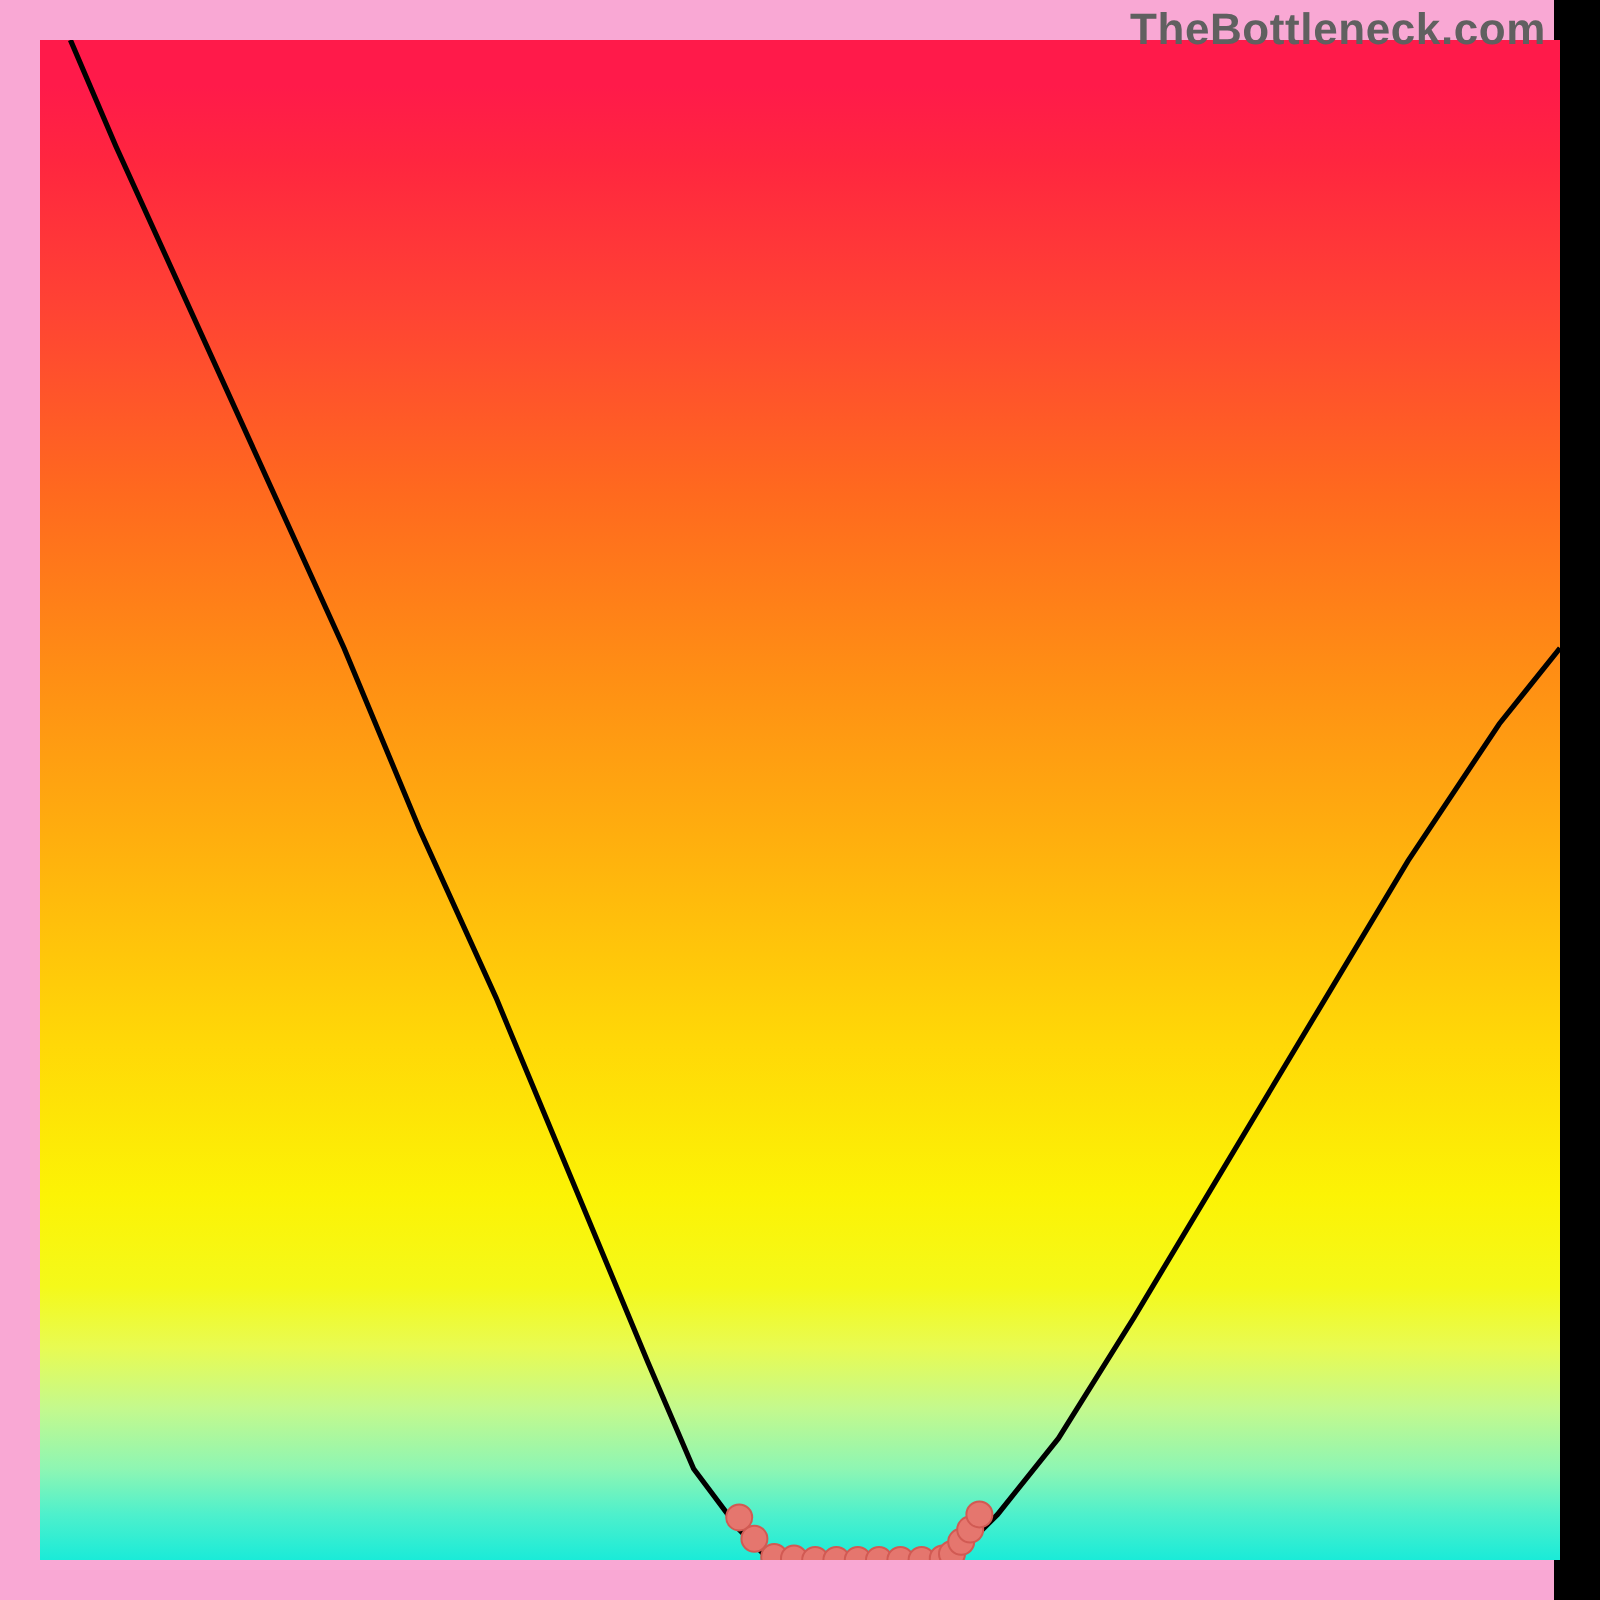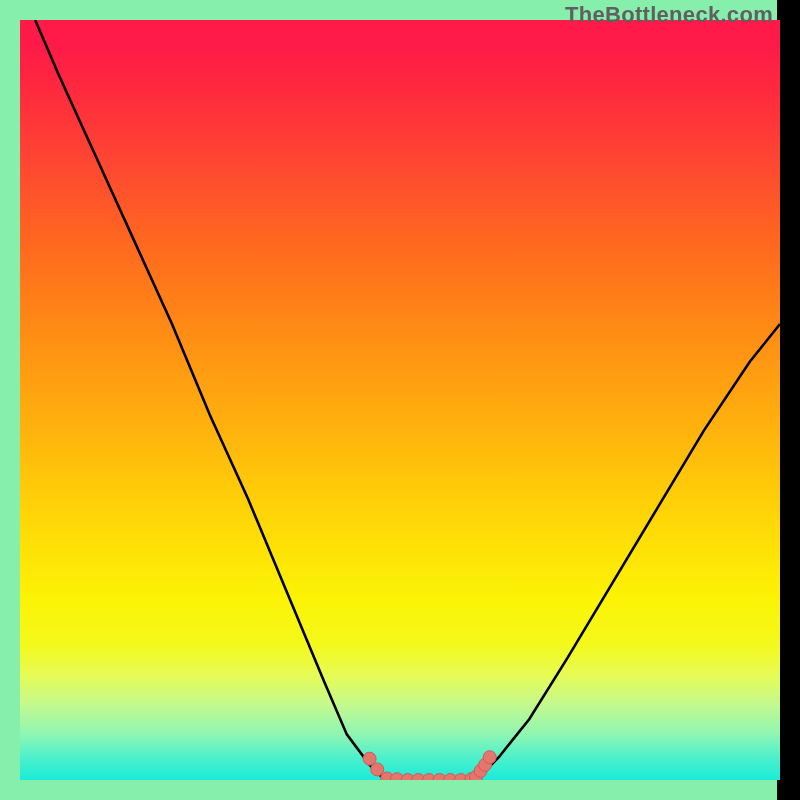--- a/index.html
+++ b/index.html
@@ -7,21 +7,21 @@
     padding: 0;
     width: 800px;
     height: 800px;
     overflow: hidden;
     background: #000;
   }
   .frame {
     position: relative;
     width: 777px;
     height: 800px;
-    background: #86efac;
+    background: #f9a8d4;
   }
   .plot-area {
     position: absolute;
     left: 20px;
     top: 20px;
     width: 760px;
     height: 760px;
     background: linear-gradient(to bottom,
       #ff1a4a 0%,
       #ff1a4a 3%,

